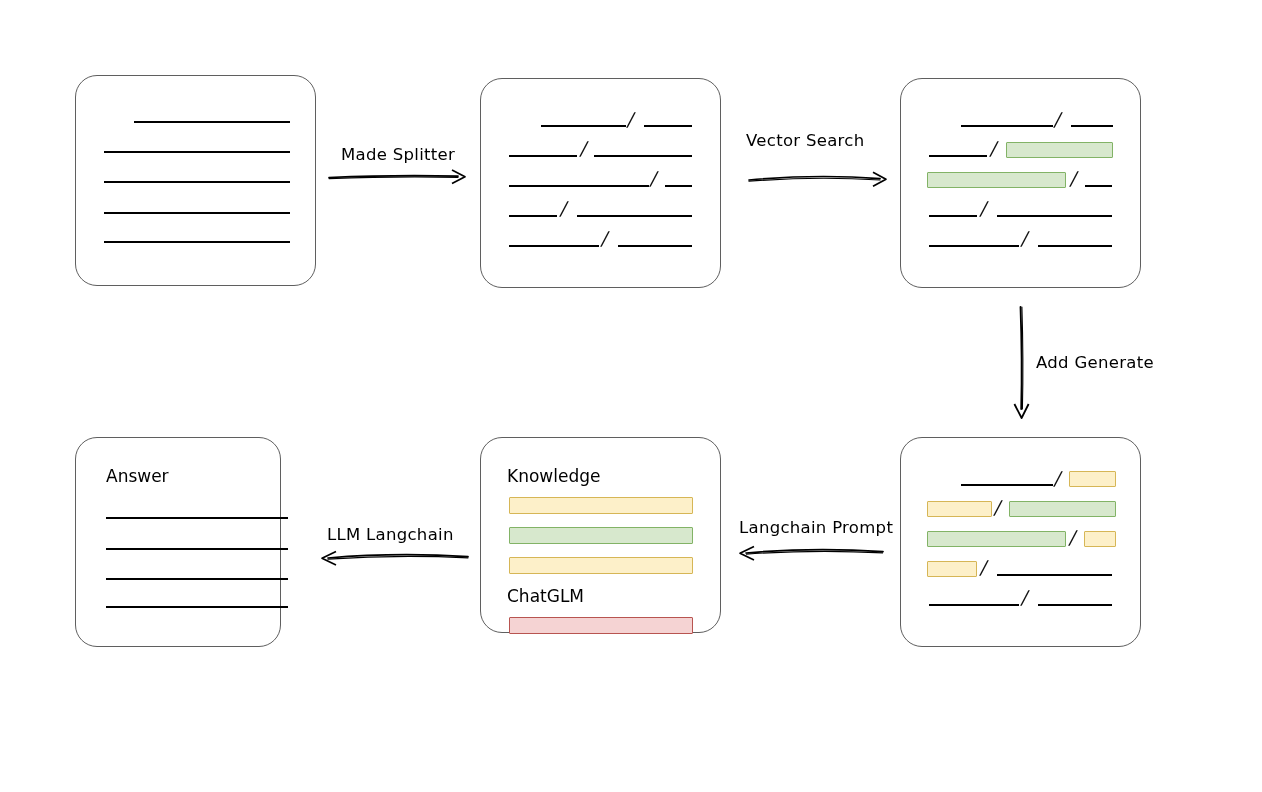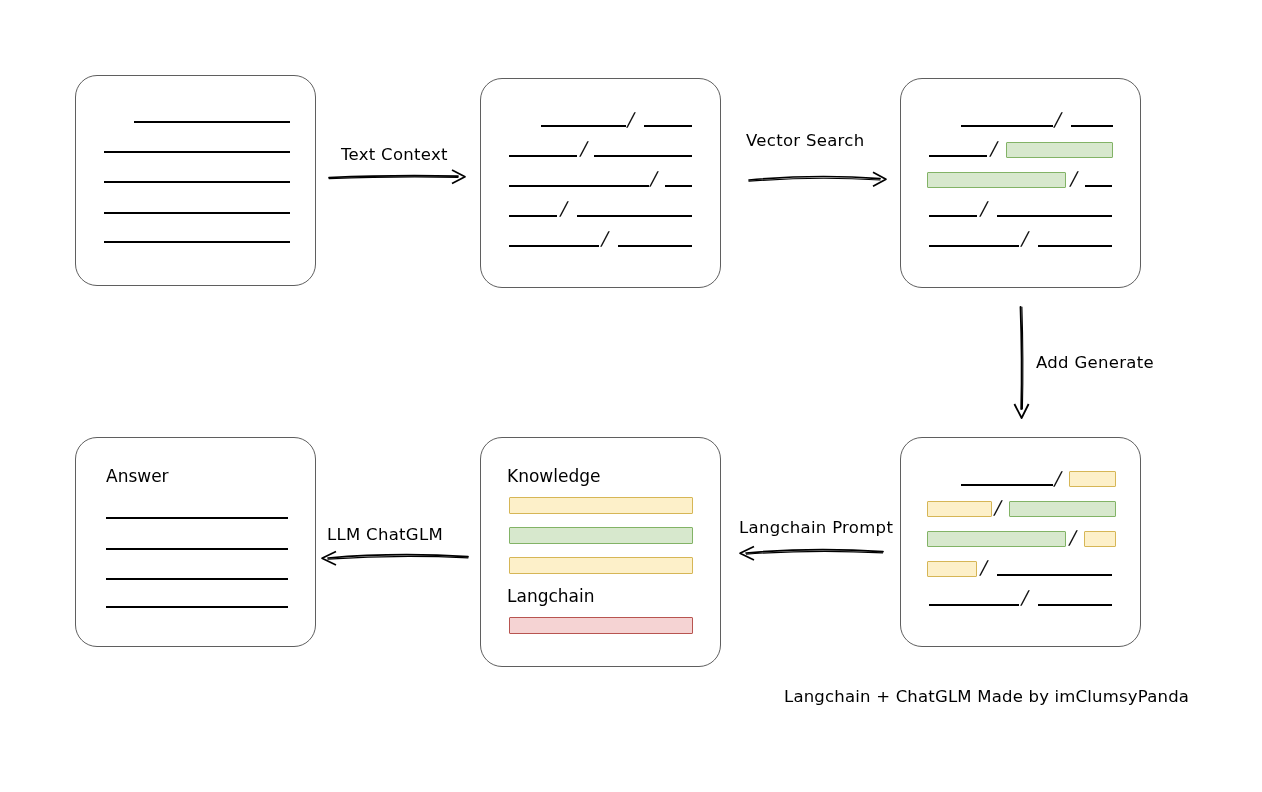--- a/index.html
+++ b/index.html
@@ -83,21 +83,21 @@
 <div id="canvas">
 
   <div class="doc-box" style="left:75px; top:75px; width:241px; height:211px;">
     <div class="rule" style="left:58px; top:45px; width:156px;"></div>
     <div class="rule" style="left:28px; top:75px; width:186px;"></div>
     <div class="rule" style="left:28px; top:105px; width:186px;"></div>
     <div class="rule" style="left:28px; top:136px; width:186px;"></div>
     <div class="rule" style="left:28px; top:165px; width:186px;"></div>
   </div>
 
-  <div class="lbl" style="left:341px; top:145px;">Text Context</div>
+  <div class="lbl" style="left:341px; top:145px;">Made Splitter</div>
   <svg class="arrow-svg" style="left:328px; top:166px;" width="140" height="22" viewBox="0 0 140 22">
     <path d="M1,11.5 Q70,8.6 130,10.2" stroke="#000" stroke-width="1.7" fill="none" stroke-linecap="round"></path>
     <path d="M1,12.6 Q70,10.0 130,11.4" stroke="#000" stroke-width="1.1" fill="none" stroke-linecap="round"></path>
     <path d="M124,4 L137,10.8 L124,17.6" stroke="#000" stroke-width="1.7" fill="none" stroke-linejoin="round"></path>
   </svg>
 
   <div class="doc-box" style="left:480px; top:78px; width:241px; height:210px;">
 
     <div class="rule" style="left:60px; top:46px; width:85px;"></div>
     <div class="slash" style="left:147px; top:31px;">/</div>
@@ -180,39 +180,38 @@
     <div class="rule" style="left:137px; top:166px; width:74px;"></div>
   </div>
 
   <div class="lbl" style="left:739px; top:518px;">Langchain Prompt</div>
   <svg class="arrow-svg" style="left:737px; top:542px;" width="148" height="22" viewBox="0 0 148 22">
     <path d="M146,9.6 Q76,5.0 9,11.0" stroke="#000" stroke-width="1.7" fill="none" stroke-linecap="round"></path>
     <path d="M146,10.8 Q76,7.2 9,12.2" stroke="#000" stroke-width="1.2" fill="none" stroke-linejoin="round"></path>
     <path d="M17,4.4 L3,11.2 L17,18.0" stroke="#000" stroke-width="1.7" fill="none" stroke-linejoin="round"></path>
   </svg>
 
-  <div class="doc-box" style="left:480px; top:437px; width:241px; height:230px;text-decoration:underline;">
+  <div class="doc-box" style="left:480px; top:437px; width:241px; height:196px;text-decoration:underline;">
     <div class="box-title" style="left:26px; top:28px;">Knowledge</div>
     <div class="hl hl-yellow" style="left:28px; top:59px; width:184px; height:17px;"></div>
     <div class="hl hl-green" style="left:28px; top:89px; width:184px; height:17px;"></div>
     <div class="hl hl-yellow" style="left:28px; top:119px; width:184px; height:17px;"></div>
-    <div class="box-title" style="left:26px; top:148px;">Langchain</div>
+    <div class="box-title" style="left:26px; top:148px;">ChatGLM</div>
     <div class="hl hl-red" style="left:28px; top:179px; width:184px; height:17px;"></div>
   </div>
 
-  <div class="lbl" style="left:327px; top:525px;">LLM ChatGLM</div>
+  <div class="lbl" style="left:327px; top:525px;">LLM Langchain</div>
   <svg class="arrow-svg" style="left:318px; top:547px;" width="152" height="22" viewBox="0 0 152 22">
     <path d="M150,9.6 Q78,5.2 10,11.0" stroke="#000" stroke-width="1.7" fill="none" stroke-linecap="round"></path>
     <path d="M150,10.8 Q78,7.4 10,12.2" stroke="#000" stroke-width="1.2" fill="none" stroke-linecap="round"></path>
     <path d="M18,4.4 L4,11.2 L18,18.0" stroke="#000" stroke-width="1.7" fill="none" stroke-linejoin="round"></path>
   </svg>
 
-  <div class="doc-box" style="left:75px; top:437px; width:241px; height:210px;">
+  <div class="doc-box" style="left:75px; top:437px; width:206px; height:210px;">
     <div class="box-title" style="left:30px; top:28px;">Answer</div>
     <div class="rule" style="left:30px; top:79px; width:182px;"></div>
     <div class="rule" style="left:30px; top:110px; width:182px;"></div>
     <div class="rule" style="left:30px; top:140px; width:182px;"></div>
     <div class="rule" style="left:30px; top:168px; width:182px;"></div>
   </div>
 
-  <div class="footer" style="left:784px; top:687px;">Langchain + ChatGLM Made by imClumsyPanda</div>
 
 </div>
 
 </body></html>

